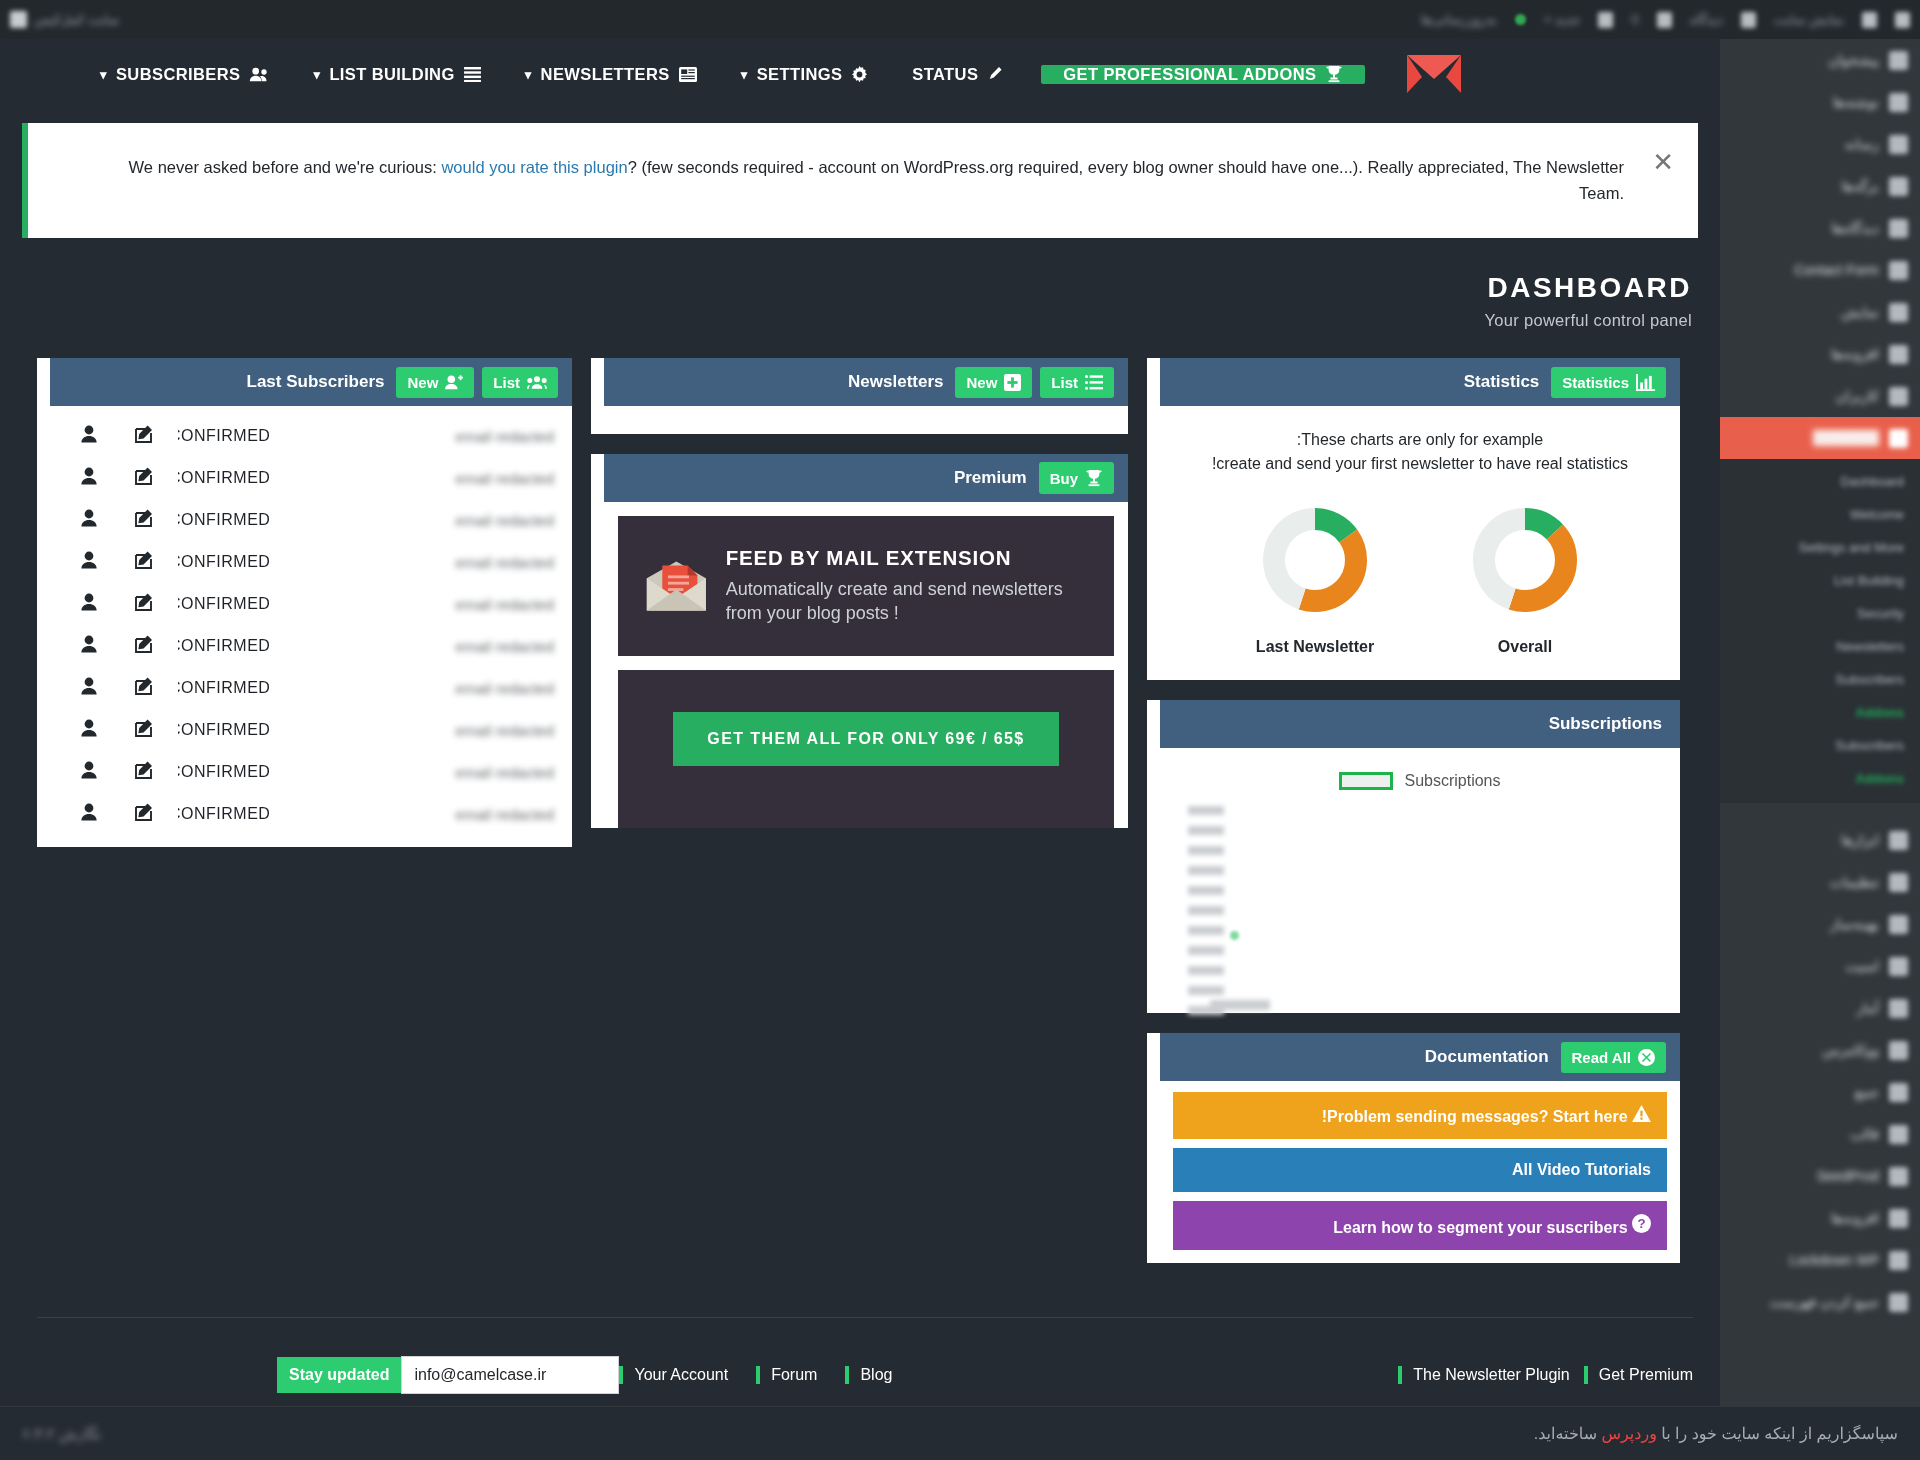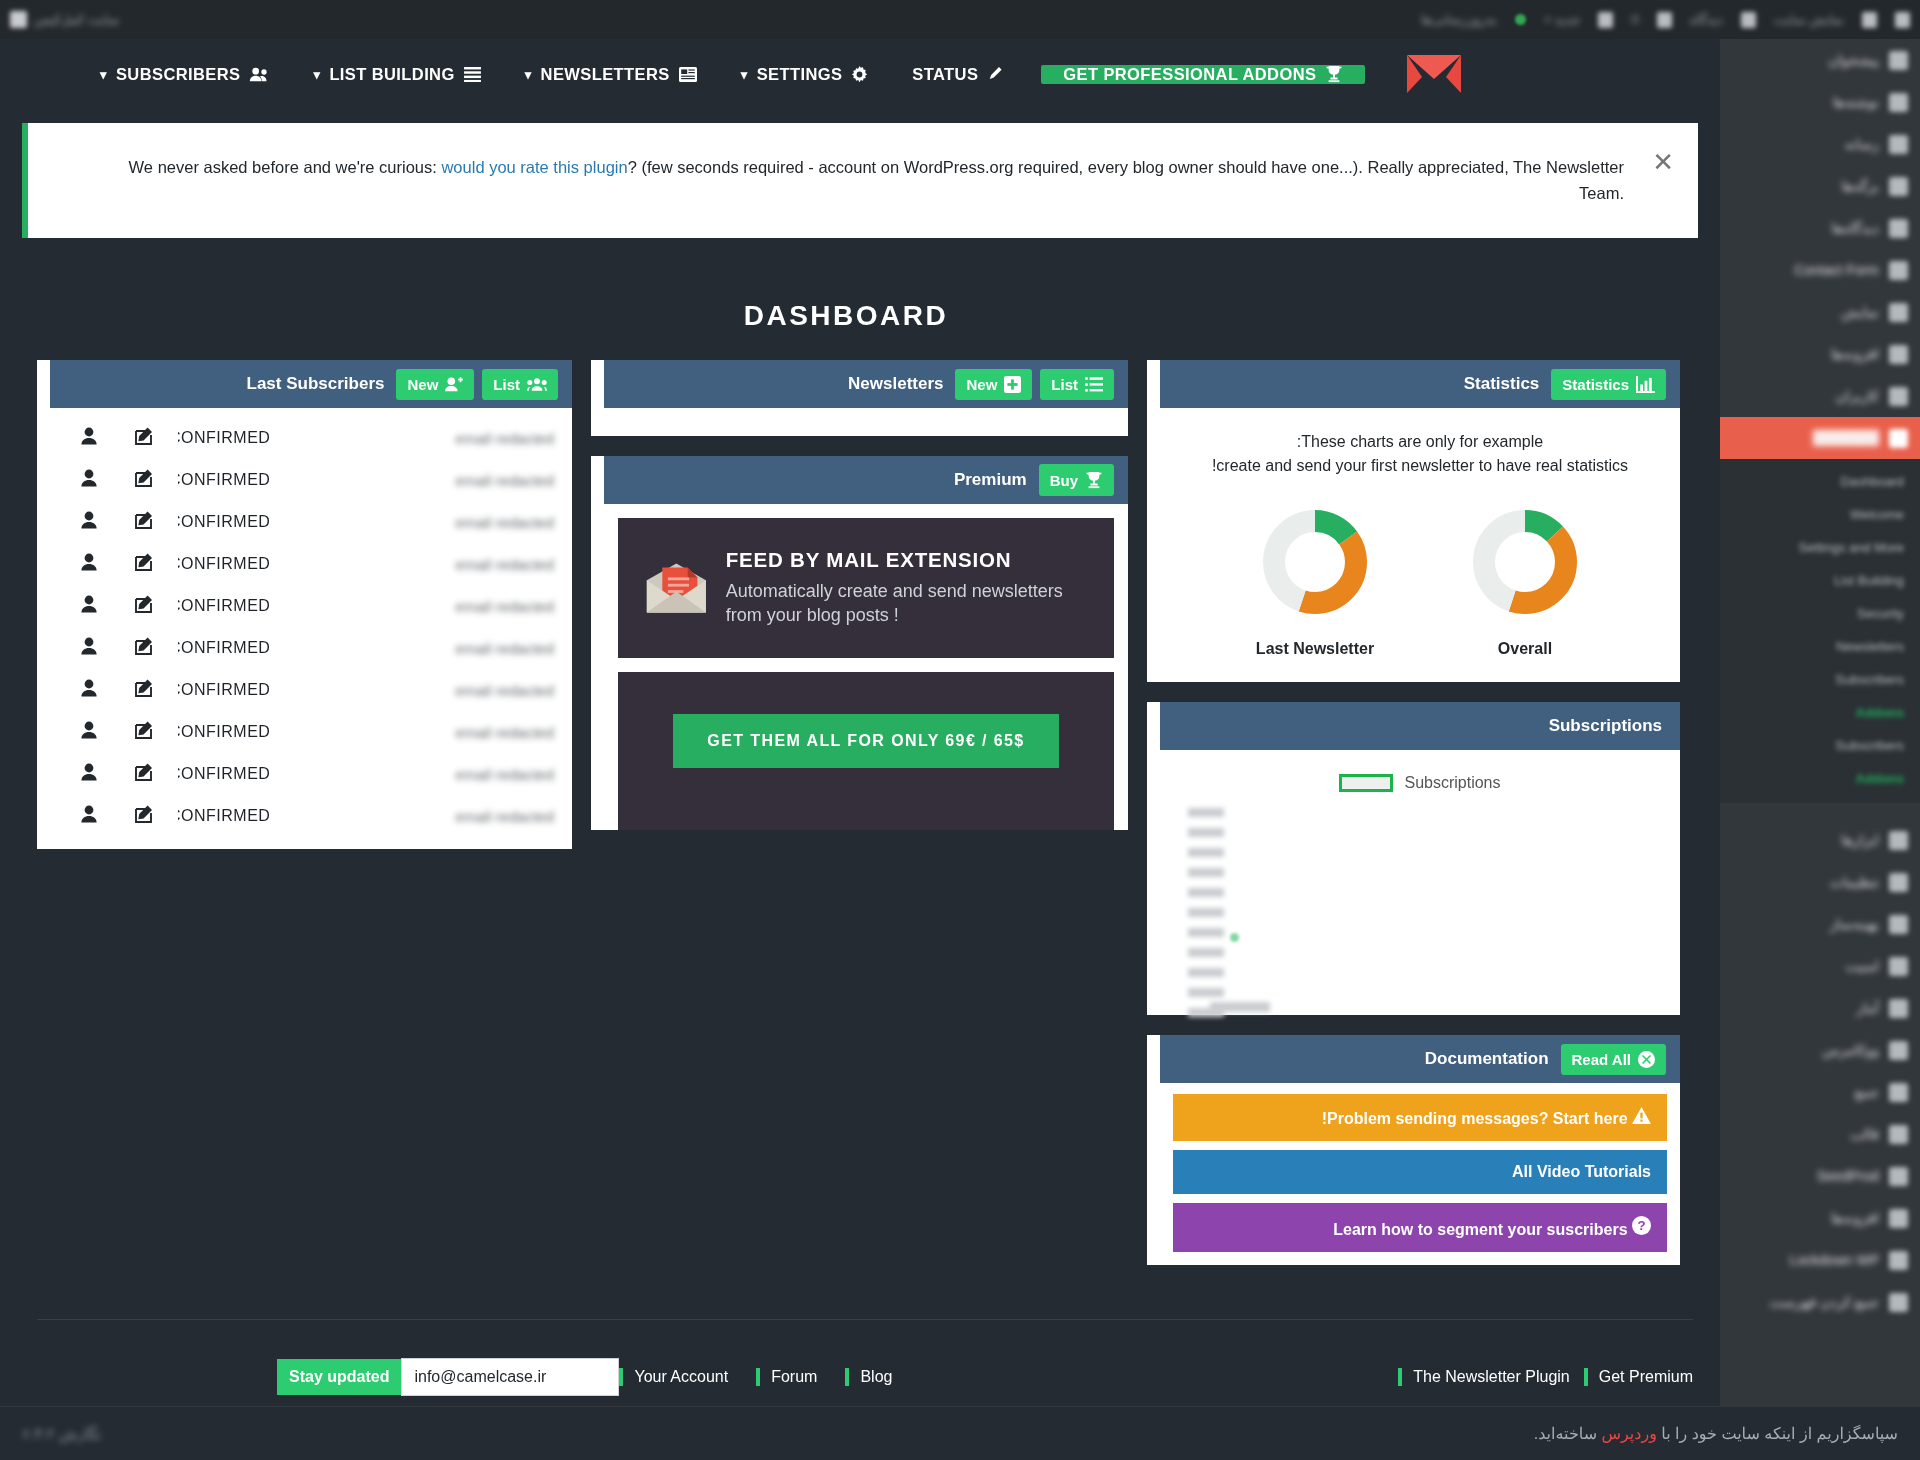--- a/index.html
+++ b/index.html
@@ -85,21 +85,21 @@
     text-align: right; width: 100%; padding-right: 48px; padding-left: 40px;
   }
   .notice p span.ltr { direction: ltr; unicode-bidi: embed; }
   .notice a { color: #2a7ab0; text-decoration: none; }
   .notice .dismiss {
     position: absolute; right: 24px; top: 26px; font-size: 26px;
     color: #72777c; line-height: 1; background:none; border:none; cursor:pointer;
   }
 
   
-  .dash-head { padding: 34px 28px 0 0; text-align: center; margin-top: 28px; }
+  .dash-head { padding: 34px 28px 0 0; text-align: right; }
   .dash-head h1 {
     color: #fff; font-size: 28px; font-weight: 700; letter-spacing: 2.5px;
     text-transform: uppercase;
   }
   .dash-head .sub { color: #c3c8ce; font-size: 16.5px; margin-top: 7px; letter-spacing:.3px;}
 
   
   .grid {
     display: flex; gap: 19px; padding: 28px 27px 0 37px; align-items: flex-start;
   }
@@ -453,20 +453,21 @@
     </div>
   </div>
 
   <div class="notice">
     <p><span class="ltr"><span>We never asked before and we're curious: </span><a href="#">would you rate this plugin</a><span>? (few seconds required - account on WordPress.org required, every blog owner should have one...). Really appreciated, The Newsletter Team.</span></span></p>
     <button class="dismiss">✕</button>
   </div>
 
   <div class="dash-head">
     <h1>Dashboard</h1>
+    <div class="sub">Your powerful control panel</div>
   </div>
 
   <div class="grid">
 
     <div class="col-a">
       <div class="panel">
         <div class="panel-head">
           <span class="panel-title">Last Subscribers</span>
           <a class="pbtn" href="#">
             <span>New</span>

